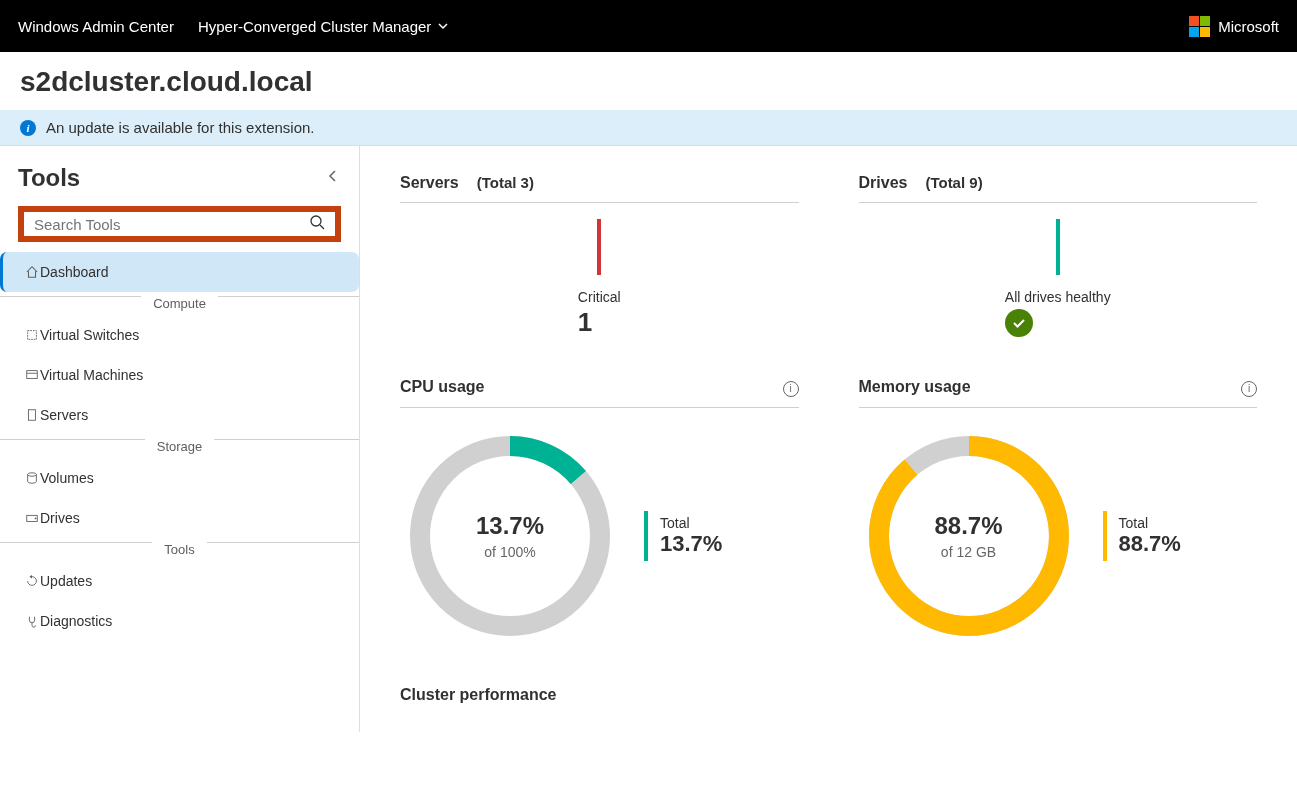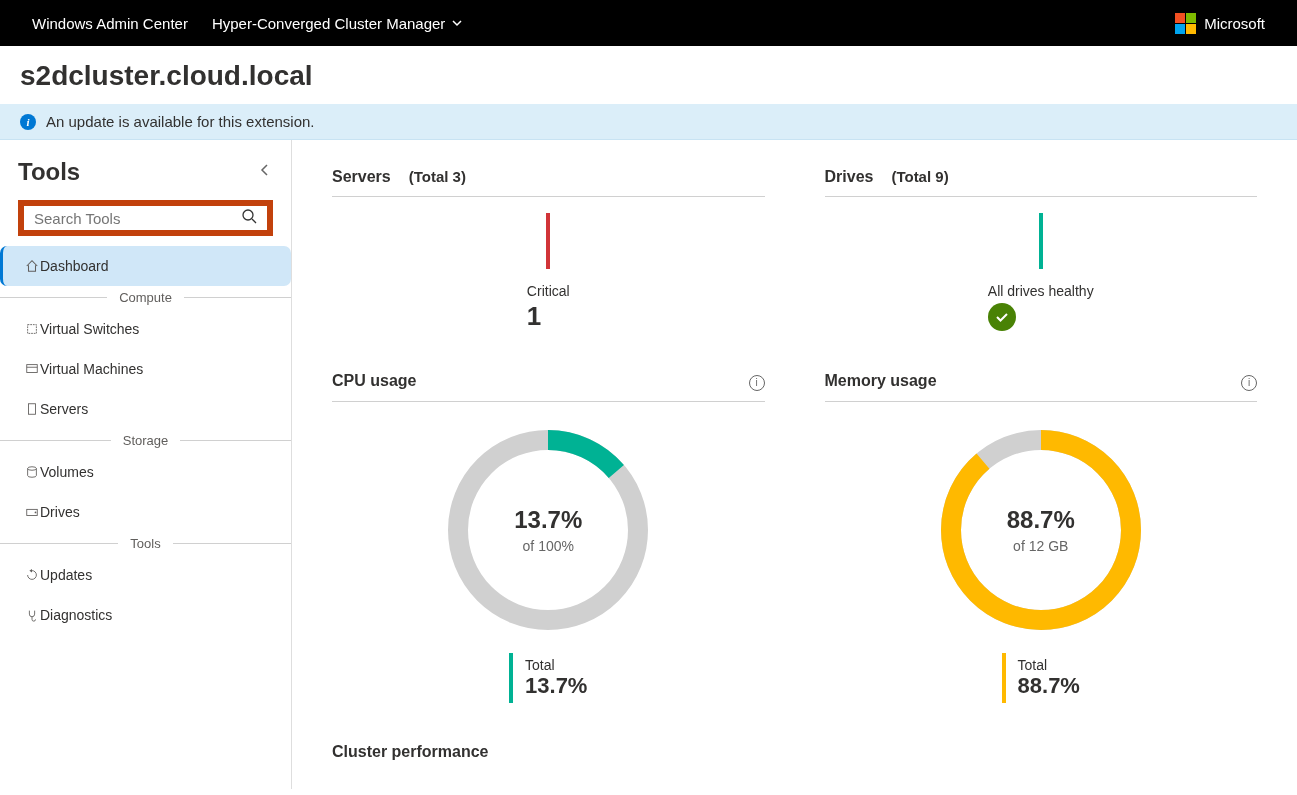--- a/index.html
+++ b/index.html
@@ -1,62 +1,62 @@
 <!DOCTYPE html>
 <html><head>
 <meta charset="utf-8">
 <style>
 * { box-sizing: border-box; margin: 0; padding: 0; font-family: "Segoe UI", -apple-system, BlinkMacSystemFont, sans-serif; }
 body { background: #fff; color: #323130; width: 1297px; }
-.topbar { background: #000; color: #fff; height: 46px; display: flex; align-items: center; padding: 0 32px; font-size: 15px; }
+.topbar { background: #000; color: #fff; height: 52px; display: flex; align-items: center; padding: 0 18px; font-size: 15px; }
 .topbar .brand { font-weight: 400; }
 .topbar .dropdown { margin-left: 24px; display: flex; align-items: center; cursor: pointer; }
 .topbar .dropdown .chev { margin-left: 6px; }
 .topbar .spacer { flex: 1; }
 .mslogo { display: flex; align-items: center; gap: 8px; }
 .mslogo .grid { display: grid; grid-template-columns: 10px 10px; grid-template-rows: 10px 10px; gap: 1px; }
 .mslogo .grid div:nth-child(1) { background: #f25022; }
 .mslogo .grid div:nth-child(2) { background: #7fba00; }
 .mslogo .grid div:nth-child(3) { background: #00a4ef; }
 .mslogo .grid div:nth-child(4) { background: #ffb900; }
 .page-title { font-size: 28px; font-weight: 700; padding: 14px 20px 12px; }
 .notice { background: #dbeef9; border-bottom: 1px solid #c8e3f3; padding: 9px 20px; display: flex; align-items: center; gap: 10px; font-size: 15px; color: #323130; }
 .notice .info-icon { width: 16px; height: 16px; border-radius: 50%; background: #0078d4; color: #fff; display: flex; align-items: center; justify-content: center; font-size: 11px; font-weight: 700; font-style: italic; font-family: Georgia, serif; }
 .layout { display: flex; }
-.sidebar { width: 292px; border-right: 1px solid #dedede; padding: 18px 0 0; }
+.sidebar { width: 360px; border-right: 1px solid #dedede; padding: 18px 0 0; }
 .sidebar .tools-head { display: flex; align-items: center; justify-content: space-between; padding: 0 18px 14px; }
 .sidebar .tools-head h2 { font-size: 24px; font-weight: 700; }
 .sidebar .collapse { cursor: pointer; color: #666; font-size: 16px; padding: 4px; }
 .searchbox { margin: 0 18px 10px; border: 6px solid #c2410c; height: 36px; display: flex; align-items: center; padding: 0 10px; }
 .searchbox input { flex: 1; border: none; outline: none; font-size: 15px; background: transparent; }
 .searchbox .sicon { color: #333; }
 .nav { list-style: none; }
 .nav li { display: flex; align-items: center; height: 40px; padding: 0 24px; font-size: 14px; color: #323130; cursor: pointer; gap: 0; border-radius: 7px; }
 .nav li.active { background: #d0e7f8; border-left: 3px solid #0078d4; padding-left: 21px; }
-.nav .section { display: flex; align-items: center; justify-content: center; padding: 4px 0; }
+.nav .section { display: flex; justify-content: center; padding: 4px 0; }
 .nav .section .line { flex: 1; height: 1px; background: #d0d0d0; }
 .nav .section span { padding: 0 12px; font-size: 13px; color: #605e5c; }
 .nav .nicon { width: 16px; display: flex; align-items: center; justify-content: center; color: #605e5c; }
 .main { flex: 1; padding: 28px 40px; }
 .row { display: flex; gap: 60px; }
 .card { flex: 1; }
 .card-head { display: flex; align-items: baseline; gap: 18px; border-bottom: 1px solid #d0d0d0; padding-bottom: 10px; }
 .card-head .title { font-size: 16px; font-weight: 700; }
 .card-head .sub { font-size: 15px; font-weight: 700; color: #323130; }
 .card-head .spacer2 { flex: 1; }
 .card-head .info { width: 16px; height: 16px; border: 1px solid #666; border-radius: 50%; display: flex; align-items: center; justify-content: center; font-size: 10px; color: #666; cursor: pointer; }
 .status-row { display: flex; align-items: center; gap: 14px; padding: 16px 0 40px; flex-direction: column; }
 .status-bar { width: 4px; height: 56px; }
 .status-bar.red { background: #d13438; }
 .status-bar.teal { background: #00b294; }
 .status-text { font-size: 14px; color: #323130; }
 .status-num { font-size: 26px; font-weight: 700; margin-top: 2px; }
 .check-circle { width: 28px; height: 28px; border-radius: 50%; background: #498205; display: flex; align-items: center; justify-content: center; margin-top: 4px; }
 .check-circle svg { width: 16px; height: 16px; }
-.gauge-row { display: flex; align-items: center; gap: 13px; padding-top: 18px; flex-direction: column; }
+.gauge-row { display: flex; align-items: center; gap: 24px; padding-top: 18px; }
 .gauge { position: relative; width: 220px; height: 220px; }
 .gauge svg { transform: rotate(-90deg); }
 .gauge .center { position: absolute; inset: 0; display: flex; flex-direction: column; align-items: center; justify-content: center; }
 .gauge .center .pct { font-size: 24px; font-weight: 700; }
 .gauge .center .of { font-size: 14px; color: #666; margin-top: 4px; }
 .totbox { display: flex; align-items: center; gap: 12px; }
 .totbar { width: 4px; height: 50px; }
 .totbar.teal { background: #00b294; }
 .totbar.yellow { background: #ffb900; }
 .totlabel { font-size: 14px; }

